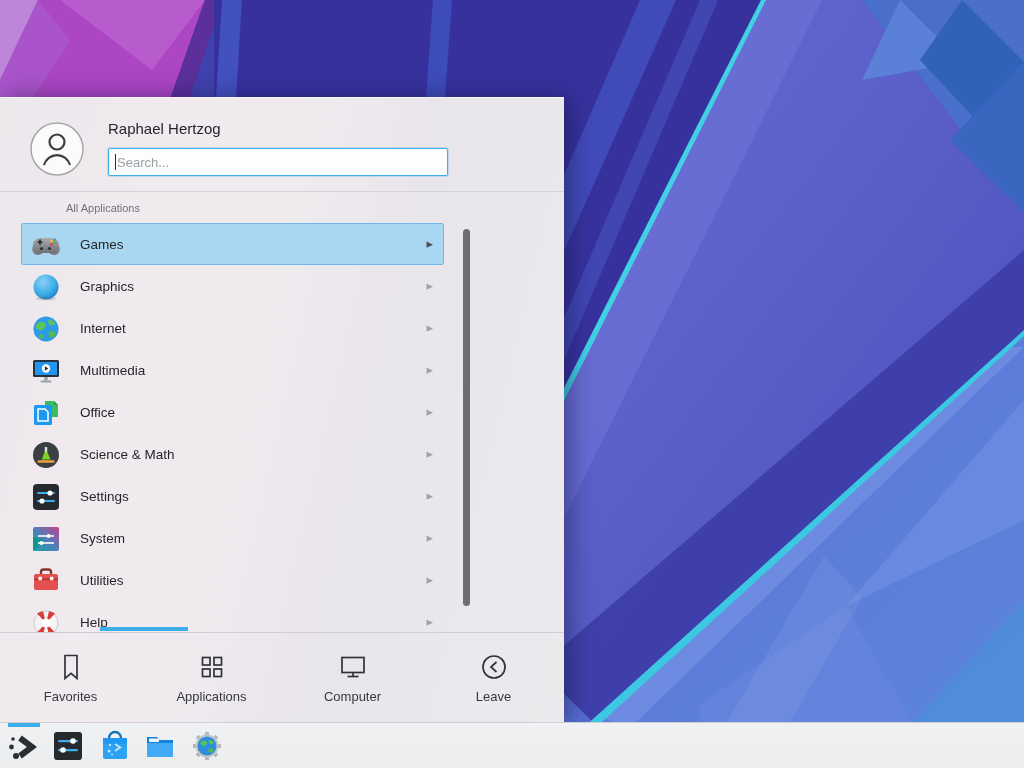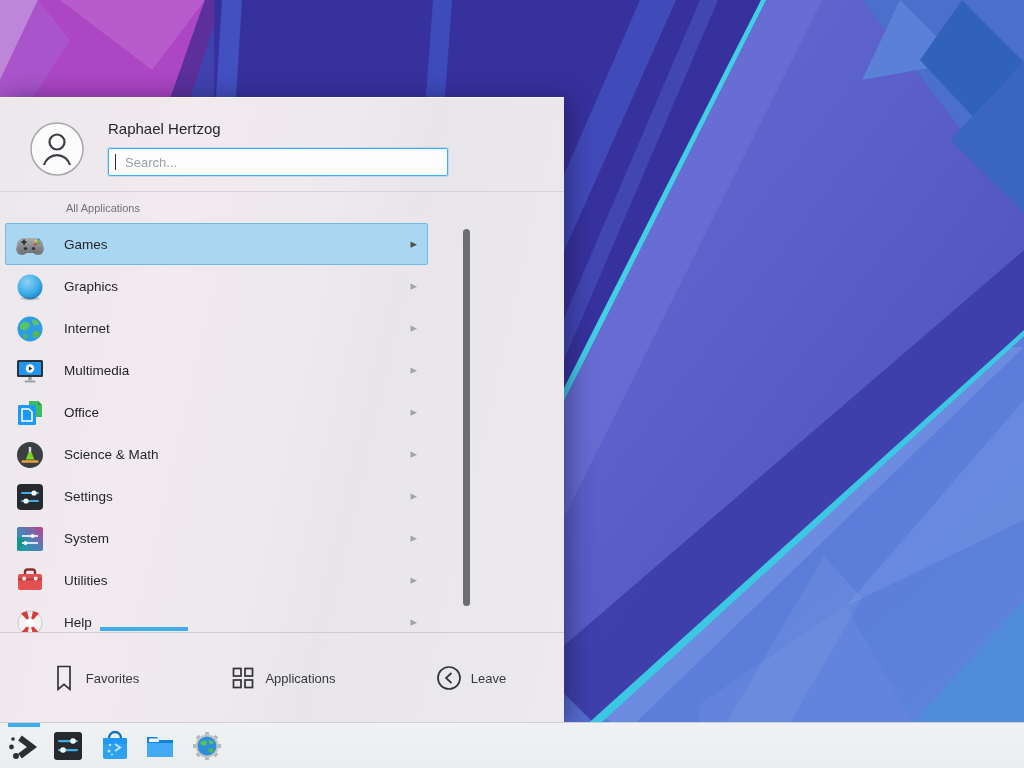--- a/index.html
+++ b/index.html
@@ -17,48 +17,48 @@
     box-shadow:6px 0 22px rgba(20,20,60,.45);
     border-top:1px solid #f7f6f8;
   }
   #menu-header { position:absolute; left:0; top:0; width:100%; height:93px; }
   #avatar { position:absolute; left:29px; top:23px; width:56px; height:56px; }
   #user-name { position:absolute; left:108px; top:22px; font-size:15px; color:#232629; }
   #search-box {
     position:absolute; left:108px; top:50px; width:340px; height:28px;
     background:#fdfdfe; border:1px solid #3daee9; border-radius:2px;
     box-shadow:0 0 0 1px rgba(61,174,233,.25);
-    display:flex; align-items:center; padding-left:6px;gap:8px;
+    display:flex; align-items:center; padding-left:6px;
   }
   #search-caret { width:1px; height:16px; background:#2b2e33; margin-right:1px; }
   #search-placeholder { font-size:13px; color:#9aa0a4; }
   .hdr-divider { position:absolute; left:0; top:93px; width:100%; height:1px; background:#d6d3d8; }
 
   #section-label { position:absolute; left:18px; top:104px; font-size:11px; color:#6f7377;margin-left:48px; }
 
   
   #category-list { position:absolute; left:0; top:125px; width:100%; height:409px; overflow:hidden; }
   .cat-row {
-    position:relative; margin-left:5px; width:423px; height:42px;
+    position:relative; margin-left:21px; width:423px; height:42px;
     display:flex; align-items:center; border:1px solid transparent; border-radius:2px;
   }
   .cat-row.selected { background:#a9d7f1; border-color:#70b8e6; }
   .cat-icon { position:absolute; left:8px; top:5px; width:32px; height:32px; }
   .cat-label { position:absolute; left:58px; font-size:13.5px; color:#232629; }
   .cat-arrow { position:absolute; right:10px; font-size:13px; color:#a0a4a8; line-height:42px; }
   .cat-row.selected .cat-arrow { color:#4a4d50; }
 
   #list-scrollbar { position:absolute; left:463px; top:131px; width:7px; height:377px; background:#6e6e70; border-radius:3.5px; }
 
   .list-divider { position:absolute; left:0; top:534px; width:100%; height:1px; background:#cfccd2; }
   #tab-indicator { position:absolute; left:100px; top:529px; width:88px; height:4px; background:#3daee9; }
 
   
   #tab-bar { position:absolute; left:0; top:535px; width:100%; height:90px; display:flex; }
-  .tab { flex:1 1 0; display:flex; flex-direction:row; align-items:center; justify-content:center; gap:7px; }
+  .tab { flex:1 1 0; display:flex; flex-direction:column; align-items:center; justify-content:center; gap:7px; }
   .tab-label { font-size:13px; color:#35393d; }
 
   
   #taskbar {
     position:absolute; left:0; top:722px; width:1024px; height:46px;
     background:linear-gradient(#f0f1f3,#ebedef);
     border-top:1px solid rgba(120,120,130,.25);
   }
   .tb-icon { position:absolute; top:7px; width:32px; height:32px; }
   #tb-kickoff { left:6px; top:5px; width:36px; height:38px; }
@@ -305,20 +305,28 @@
         <svg width="30" height="30" viewBox="0 0 30 30">
           <rect x="5.5" y="5.5" width="7.5" height="7.5" fill="none" stroke="#303438" stroke-width="1.7"></rect>
           <rect x="17" y="5.5" width="7.5" height="7.5" fill="none" stroke="#303438" stroke-width="1.7"></rect>
           <rect x="5.5" y="17" width="7.5" height="7.5" fill="none" stroke="#303438" stroke-width="1.7"></rect>
           <rect x="17" y="17" width="7.5" height="7.5" fill="none" stroke="#303438" stroke-width="1.7"></rect>
         </svg>
         <span class="tab-label">Applications</span>
       </div>
       <div class="tab">
         <svg width="30" height="30" viewBox="0 0 30 30">
+          <rect x="4" y="5.5" width="22" height="15" fill="none" stroke="#303438" stroke-width="1.7"></rect>
+          <line x1="15" y1="20.5" x2="15" y2="24" stroke="#303438" stroke-width="1.7"></line>
+          <line x1="9.5" y1="24.5" x2="20.5" y2="24.5" stroke="#303438" stroke-width="1.7"></line>
+        </svg>
+        <span class="tab-label">Computer</span>
+      </div>
+      <div class="tab">
+        <svg width="30" height="30" viewBox="0 0 30 30">
           <circle cx="15" cy="15" r="11" fill="none" stroke="#303438" stroke-width="1.7"></circle>
           <path d="M17.5,10 L12,15 L17.5,20" fill="none" stroke="#303438" stroke-width="1.7"></path>
         </svg>
         <span class="tab-label">Leave</span>
       </div>
     </div>
   </div>
 
   <div id="taskbar">
     <div id="kickoff-indicator"></div>

